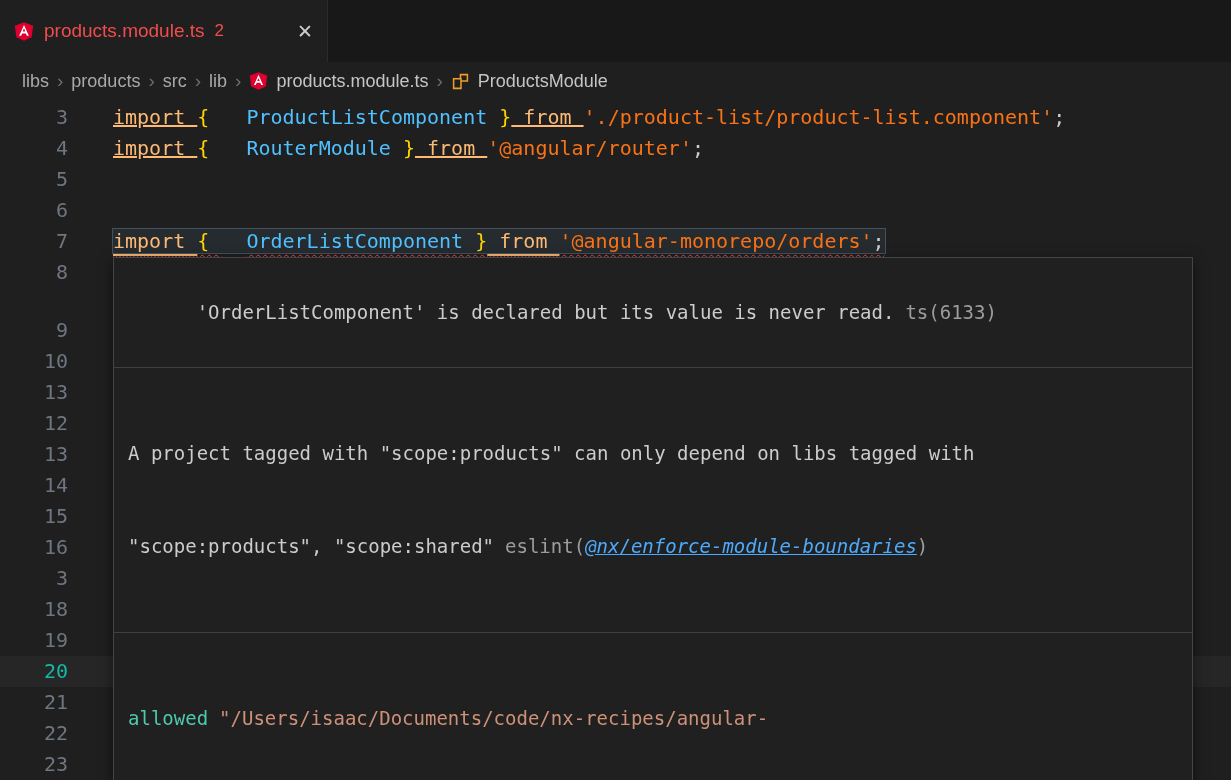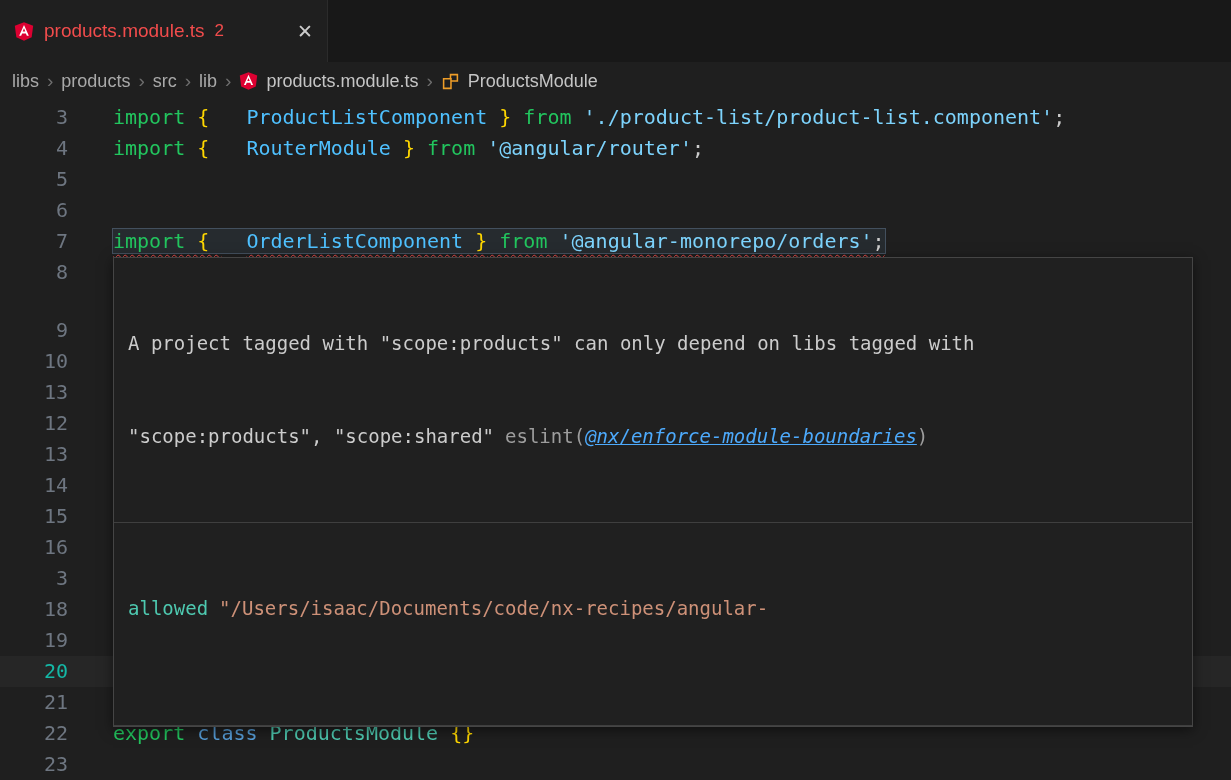--- a/index.html
+++ b/index.html
@@ -9,46 +9,46 @@
   
   .tab-bar { height:62px; background:#181818; display:flex; align-items:stretch; }
   .tab { width:328px; background:#1f1f1f; display:flex; align-items:center; gap:10px;
          padding:0 14px; border-right:1px solid #2b2b2b; cursor:pointer; }
   .tab-title { color:#f14c4c; font-size:19px; white-space:nowrap; }
   .tab-badge { color:#f14c4c; font-size:17px; }
   .tab-close { color:#cccccc; font-size:19px; margin-left:auto; cursor:pointer; }
 
   
   .breadcrumbs { height:38px; background:#1f1f1f; display:flex; align-items:center;
-                 gap:8px; padding-left:12px; font-size:18px; color:#a9a9a9; }
+                 gap:8px; padding-left:22px; font-size:18px; color:#a9a9a9; }
   .crumb { cursor:pointer; white-space:nowrap; }
   .crumb.bright { color:#c5c5c5; }
   .crumb-sep { color:#6e6e6e; font-size:19px; }
   .crumb-icon { display:flex; align-items:center; }
 
   
   .editor { position:relative; height:680px; padding-top:2px;
             font-family:"DejaVu Sans Mono","Liberation Mono",monospace;
             font-size:20px; color:#cccccc; }
   .row { display:flex; height:31px; line-height:31px; align-items:flex-start; }
   .row.tall { height:58px; }
   .row.active { background:rgba(255,255,255,0.035); }
   .gutter { flex:none; width:68px; text-align:right; color:#6e7681; cursor:pointer; }
   .row.active .gutter { color:#14b8a6; }
   .gutter-pad { flex:none; width:45px; }
   .content { white-space:pre; }
   .ig { display:inline-block; width:2ch; height:31px; border-left:1px solid #3b3b3b; vertical-align:top; }
 
   
-  .tk-kw   { color:#22c55e; }
+  .tk-kw   { color:#fdba74;text-decoration:underline; }
   .tk-kwb  { color:#569cd6; }
   .tk-cls  { color:#4fc1ff;margin-left:25px; }
   .tk-teal { color:#4ec9b0; }
   .tk-prop { color:#9cdcfe; }
-  .tk-str  { color:#7dd3fc;text-align:right; }
+  .tk-str  { color:#f97316;text-align:right; }
   .tk-cm   { color:#6a9955; }
   .tk-pn   { color:#cccccc; }
   .tk-b1   { color:#ffd700; }
   .tk-b2   { color:#d670d6; }
   .tk-b3   { color:#179fff; }
 
   .err-wrap { text-decoration:underline wavy #f14c4c 1px; text-underline-offset:6px;
               background:rgba(64,86,105,0.22); outline:1px solid rgba(110,140,170,0.45); }
   .blame { color:#6b6b6b; margin-left:76px; }
 
@@ -211,20 +211,23 @@
       </div>
       <div class="row">
         <span class="gutter">23</span>
         <span class="gutter-pad"></span>
         <span class="content"></span>
       </div>
     </div>
 
   <div class="hover-popup">
     <div class="hp-sec">
+      <span>'OrderListComponent' is declared but its value is never read.</span><span class="hp-code ml">ts(6133)</span>
+    </div>
+    <div class="hp-sec">
       <div><span>A project tagged with "scope:products" can only depend on libs tagged with</span></div>
       <div><span>"scope:products", "scope:shared"</span><span class="hp-code ml">eslint(</span><a class="hp-link">@nx/enforce-module-boundaries</a><span class="hp-code">)</span></div>
     </div>
     <div class="hp-sec">
       <div><span class="hp-kw">allowed</span><span class="hp-str ml">"/Users/isaac/Documents/code/nx-recipes/angular-</span></div>
       
     </div>
 
   </div>
 </div>

